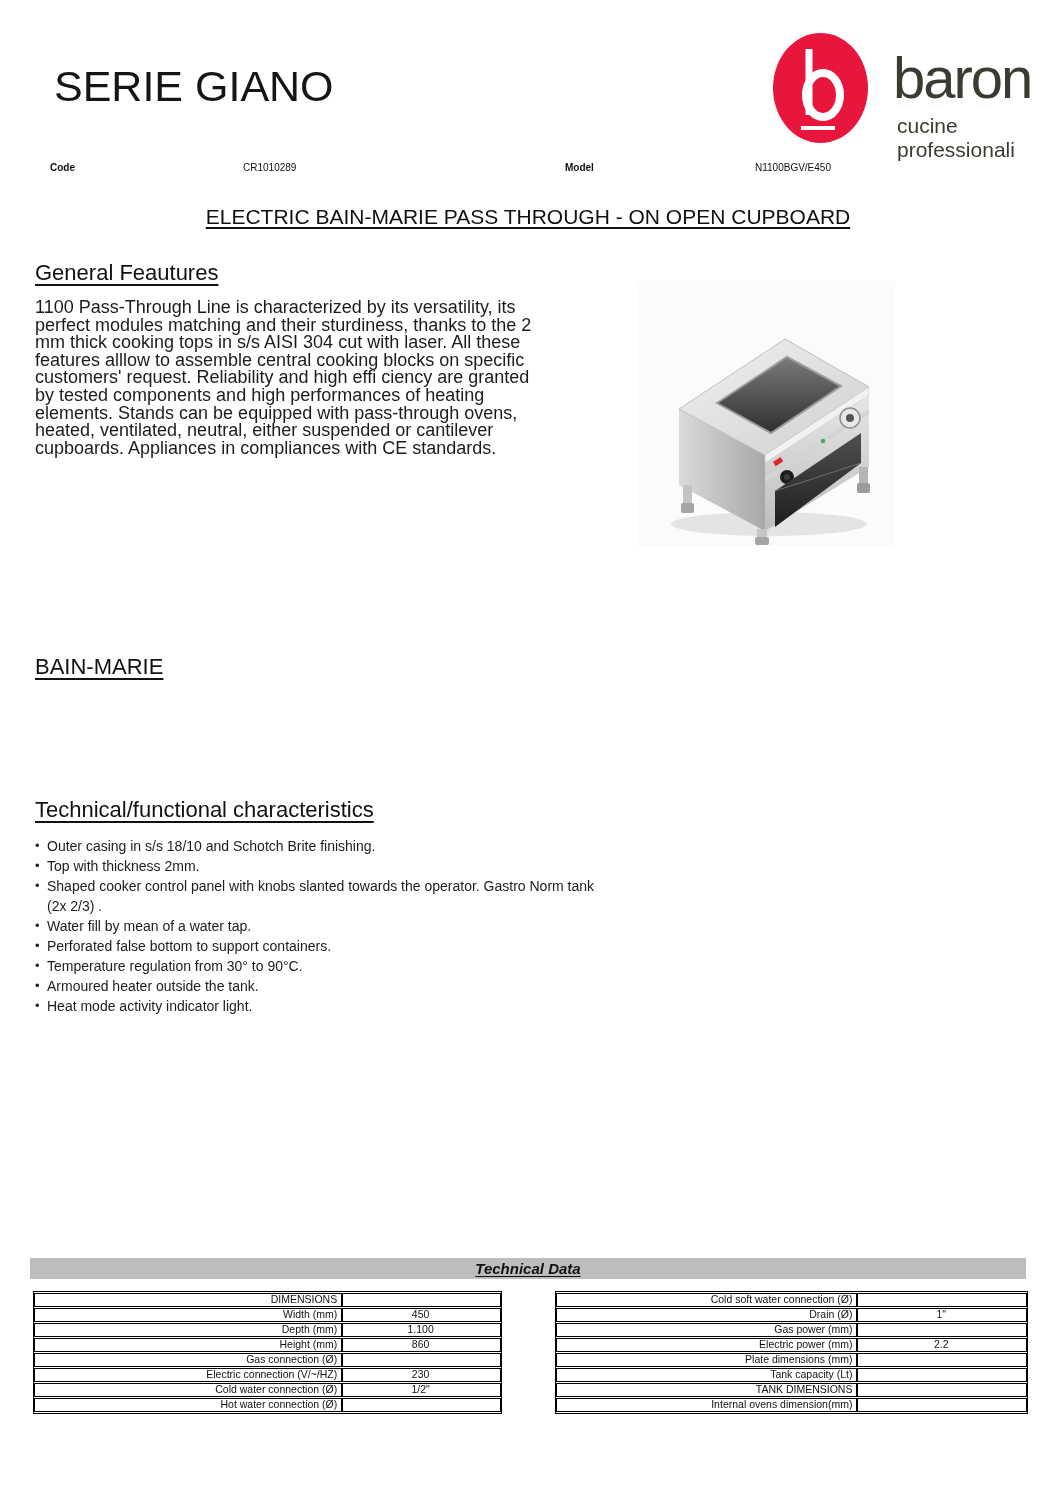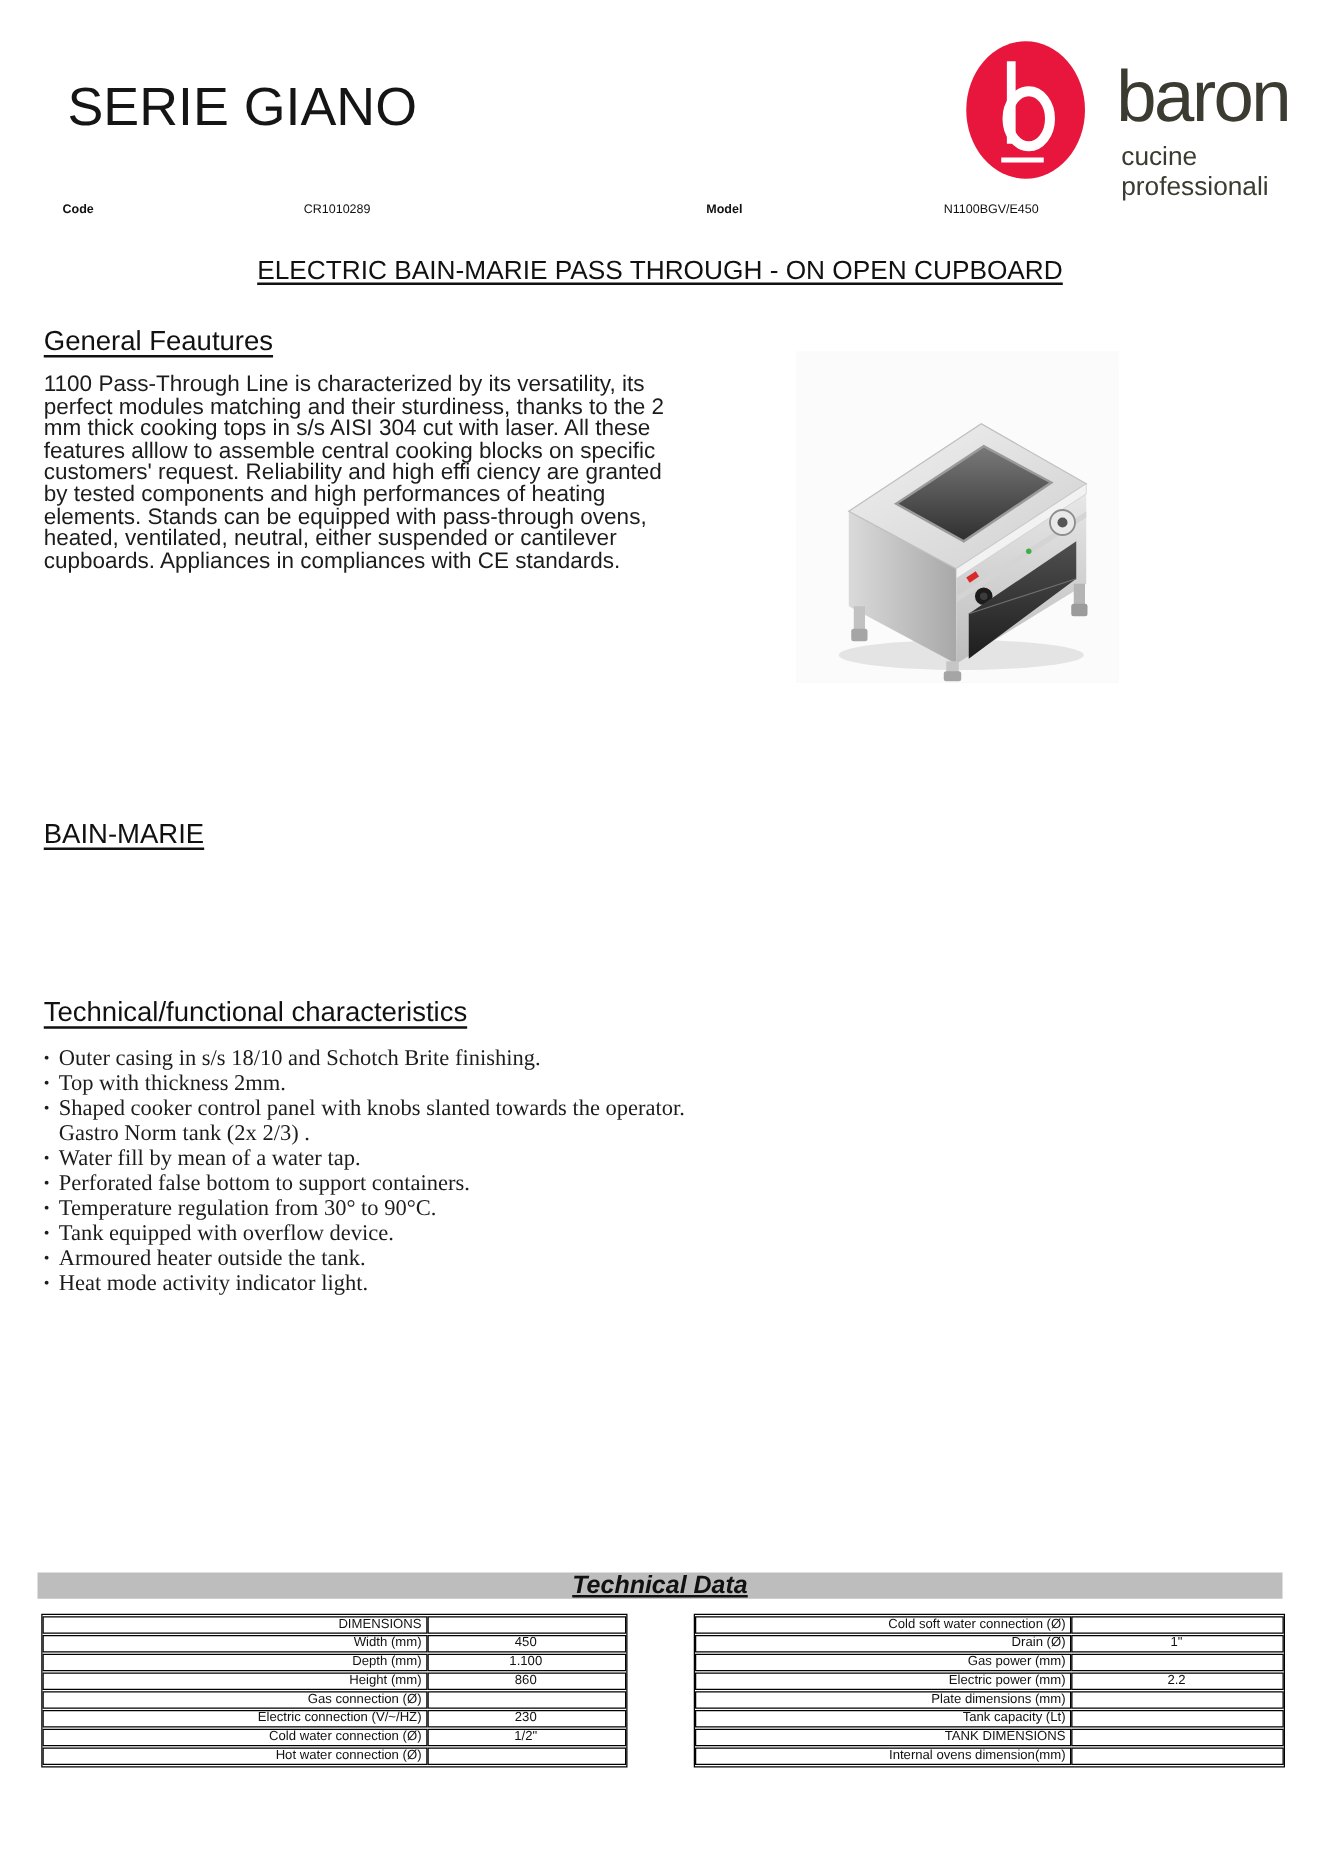--- a/index.html
+++ b/index.html
@@ -40,41 +40,41 @@
   .h-tech { top:797px; }
 
   .general-body {
     left:35px; top:299px; width:500px;
     font-size:18px; line-height:17.6px; color:#1c1c1c;
     text-align:left;
   }
 
   .bullets { left:35px; top:836px; width:560px; list-style:none; }
   .bullets li {
-    font-size:18px; line-height:20px; color:#1c1c1c;
-    padding-left:12px; position:relative;font-family:Liberation Serif, serif;
+    font-size:14px; line-height:20px; color:#1c1c1c;
+    padding-left:12px; position:relative;
   }
   .bullets li::before {
     content:"\2022"; position:absolute; left:0; top:0; font-size:13px;
   }
 
   
   .photo {
     left:637px; top:281px; width:258px; height:265px;
     background:linear-gradient(180deg,#fbfbfb 0%,#f4f4f4 100%);
   }
   .photo svg { display:block; }
 
   
   .td-bar {
     left:30px; top:1258px; width:996px; height:21px;
     background:#bdbdbd; text-align:center; line-height:21px;
   }
   .td-bar span {
-    font-size:20px; font-style:italic; font-weight:bold;
+    font-size:15px; font-style:italic; font-weight:bold;
     text-decoration:underline; text-underline-offset:2px;
   }
 
   .tblwrap { top:1291px; border:1px solid #000; background:#fff; }
   .tbl-left  { left:33px;  width:469px; }
   .tbl-right { left:555px; width:473px; }
   .tblwrap table { width:100%; border-collapse:separate; border-spacing:0 1px; table-layout:fixed; }
   .tblwrap td {
     border:1px solid #000; height:12px; font-size:10.5px; line-height:11px;
     padding:0 4px 1px 11px; overflow:hidden; white-space:nowrap;text-align:right;
@@ -174,21 +174,20 @@
 <h2 class="sec h-bainmarie">BAIN-MARIE</h2>
 
 <h2 class="sec h-tech">Technical/functional characteristics</h2>
 <ul class="abs bullets">
   <li>Outer casing in s/s 18/10 and  Schotch Brite finishing.</li>
   <li>Top with thickness 2mm.</li>
   <li>Shaped cooker control panel with knobs slanted towards the operator.  Gastro Norm tank (2x 2/3) .</li>
   <li>Water fill by mean of a water tap.</li>
   <li>Perforated false bottom to support containers.</li>
   <li>Temperature regulation from 30° to 90°C.</li>
-  <li>Tank equipped with overflow device.</li>
   <li>Armoured heater outside the tank.</li>
   <li>Heat mode activity indicator light.</li>
 </ul>
 
 <div class="abs td-bar">
   <span>Technical Data</span>
 </div>
 
 <div class="abs tblwrap tbl-left">
   <table>

